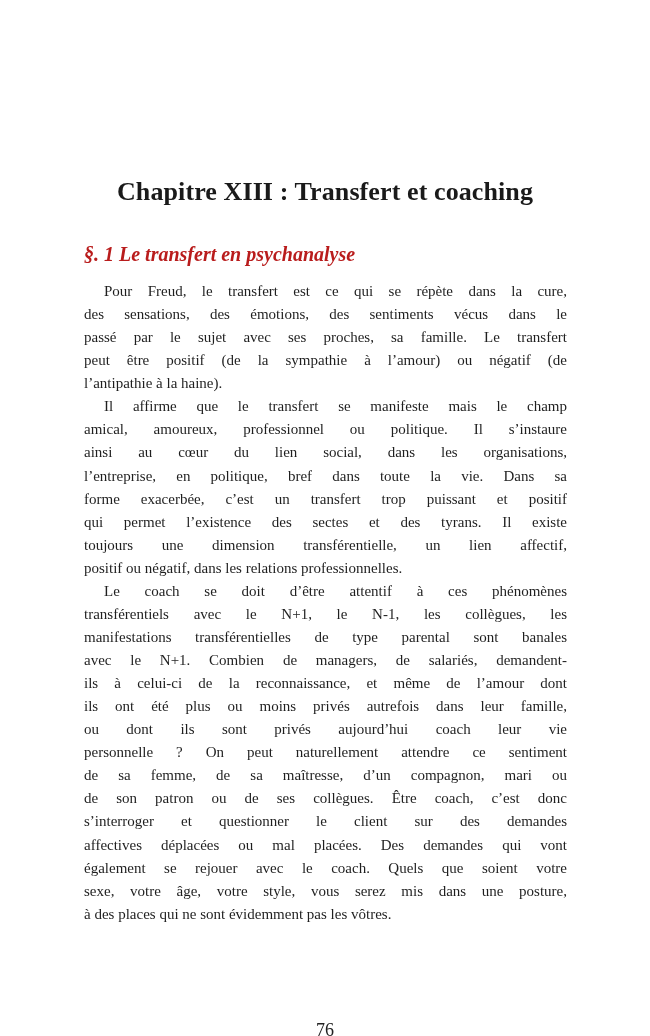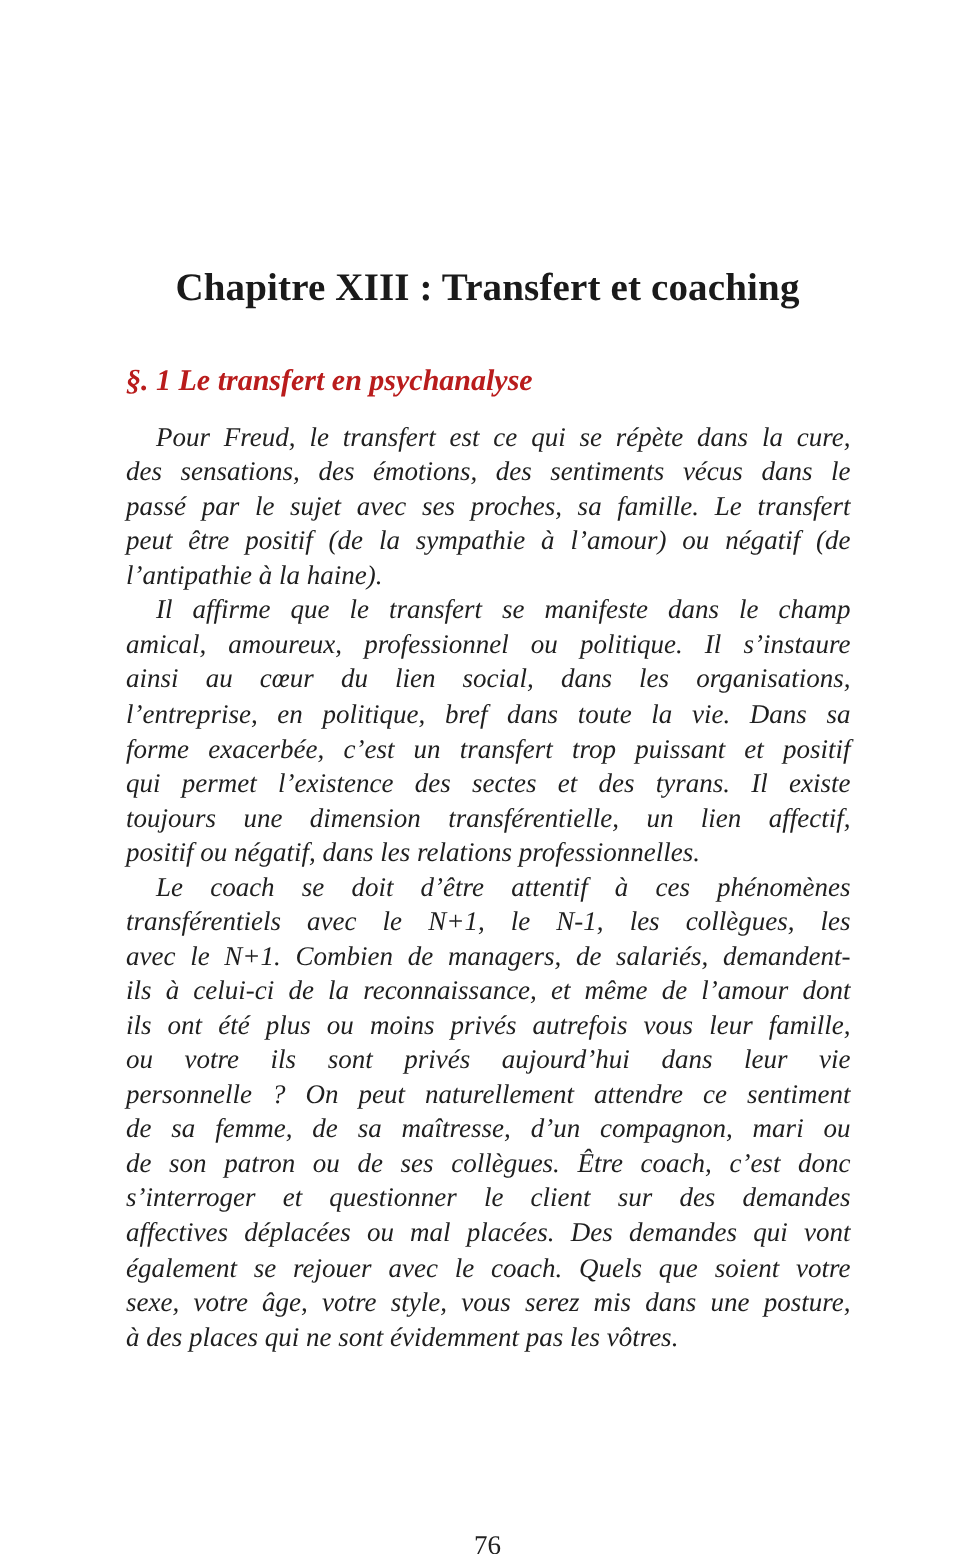--- a/index.html
+++ b/index.html
@@ -3,21 +3,21 @@
 <meta charset="utf-8">
 <style>
   html, body { margin: 0; padding: 0; background: #ffffff; }
   body { width: 650px; height: 1036px; position: relative; overflow: hidden;
          font-family: "Liberation Serif", "DejaVu Serif", serif; color: #1f1f1f; }
   .page { position: absolute; left: 0; top: 0; width: 650px; height: 1036px; margin-top: 44px; }
   .chapter-title { position: absolute; top: 133px; left: 0; width: 650px; text-align: center;
          font-size: 26px; font-weight: bold; color: #1a1a1a; letter-spacing: 0.1px; }
   .section-title { position: absolute; top: 199px; left: 84px; font-size: 20px;
          font-weight: bold; font-style: italic; color: #b91c1c; }
-  .body { position: absolute; top: 236px; left: 84px; width: 483px; font-size: 18px; font-style: italic; }
+  .body { position: absolute; top: 236px; left: 84px; width: 483px; font-size: 15px; }
   .line { display: block; height: 23.07px; line-height: 23.07px; white-space: nowrap;
           text-align: justify; text-align-last: justify; }
   .line.last { text-align-last: left; }
   .line.indent { padding-left: 20px; }
   .page-number { position: absolute; top: 976px; left: 0; width: 650px; text-align: center;
           font-size: 18px; color: #222; }
 </style>
 </head>
 <body>
 
@@ -26,35 +26,36 @@
   <div class="section-title">§. 1 Le transfert en psychanalyse</div>
 
   <div class="body">
 
     <span class="line indent">Pour Freud, le transfert est ce qui se répète dans la cure,</span>
     <span class="line">des sensations, des émotions, des sentiments vécus dans le</span>
     <span class="line">passé par le sujet avec ses proches, sa famille. Le transfert</span>
     <span class="line">peut être positif (de la sympathie à l’amour) ou négatif (de</span>
     <span class="line last">l’antipathie à la haine).</span>
 
-    <span class="line indent">Il affirme que le transfert se manifeste dans le champ</span>
+    <span class="line indent">Il affirme que le transfert se manifeste mais le champ</span>
     <span class="line">amical, amoureux, professionnel ou politique. Il s’instaure</span>
     <span class="line">ainsi au cœur du lien social, dans les organisations,</span>
     <span class="line">l’entreprise, en politique, bref dans toute la vie. Dans sa</span>
     <span class="line">forme exacerbée, c’est un transfert trop puissant et positif</span>
     <span class="line">qui permet l’existence des sectes et des tyrans. Il existe</span>
     <span class="line">toujours une dimension transférentielle, un lien affectif,</span>
     <span class="line last">positif ou négatif, dans les relations professionnelles.</span>
 
     <span class="line indent">Le coach se doit d’être attentif à ces phénomènes</span>
     <span class="line">transférentiels avec le N+1, le N-1, les collègues, les</span>
+    <span class="line">manifestations transférentielles de type parental sont banales</span>
     <span class="line">avec le N+1. Combien de managers, de salariés, demandent-</span>
     <span class="line">ils à celui-ci de la reconnaissance, et même de l’amour dont</span>
-    <span class="line">ils ont été plus ou moins privés autrefois vous leur famille,</span>
-    <span class="line">ou votre ils sont privés aujourd’hui dans leur vie</span>
+    <span class="line">ils ont été plus ou moins privés autrefois dans leur famille,</span>
+    <span class="line">ou dont ils sont privés aujourd’hui coach leur vie</span>
     <span class="line">personnelle ? On peut naturellement attendre ce sentiment</span>
     <span class="line">de sa femme, de sa maîtresse, d’un compagnon, mari ou</span>
     <span class="line">de son patron ou de ses collègues. Être coach, c’est donc</span>
     <span class="line">s’interroger et questionner le client sur des demandes</span>
     <span class="line">affectives déplacées ou mal placées. Des demandes qui vont</span>
     <span class="line">également se rejouer avec le coach. Quels que soient votre</span>
     <span class="line">sexe, votre âge, votre style, vous serez mis dans une posture,</span>
     <span class="line last">à des places qui ne sont évidemment pas les vôtres.</span>
   </div>
 

